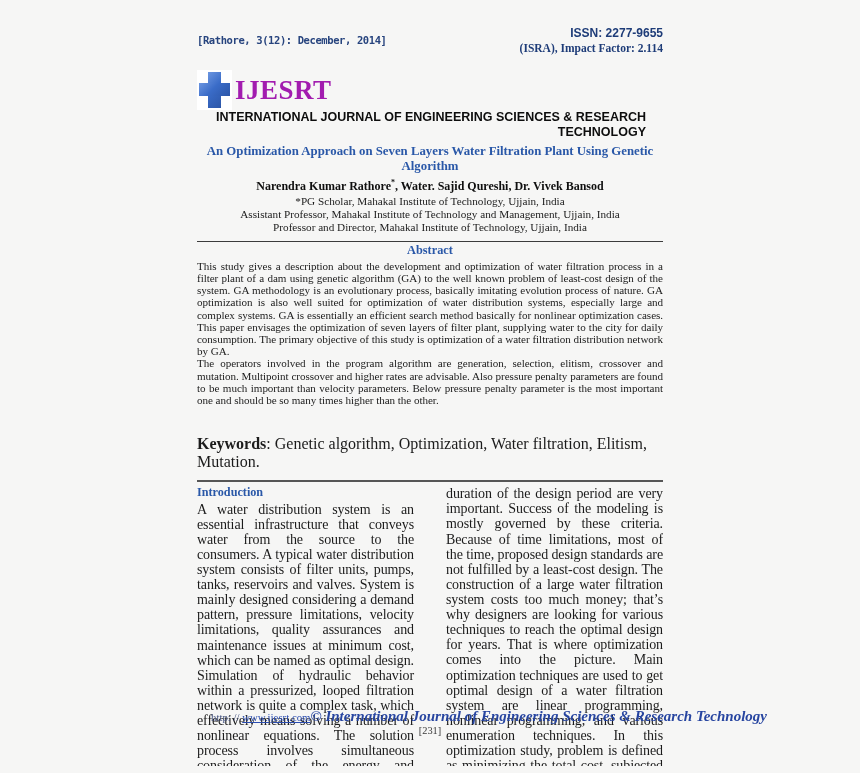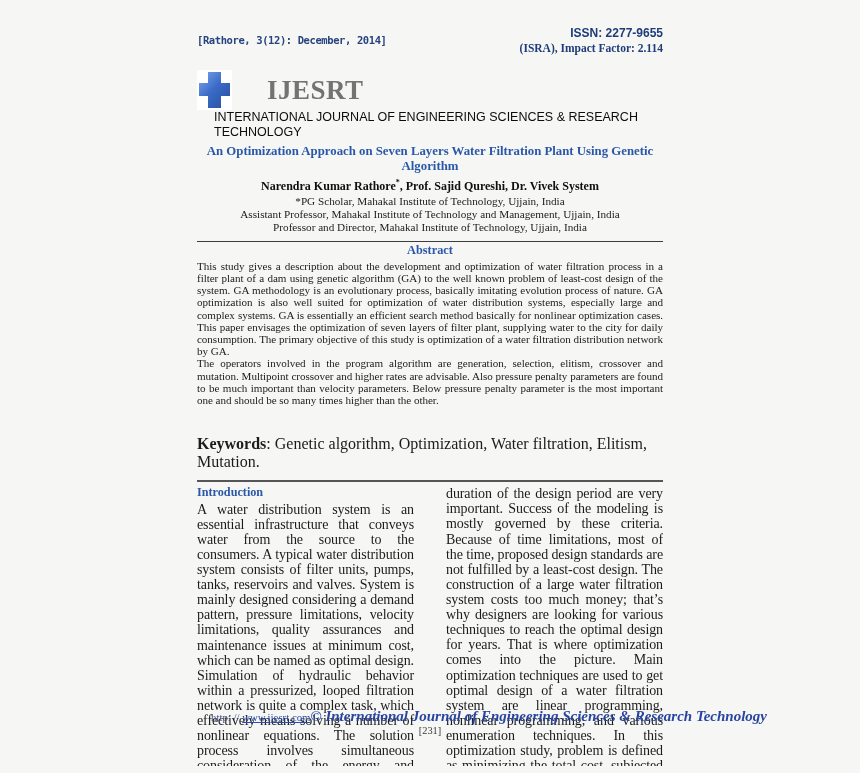--- a/index.html
+++ b/index.html
@@ -44,28 +44,27 @@
     position: absolute; left: 11px; top: 2px; width: 13px; height: 36px;
     background: linear-gradient(135deg, #6b95e0 0%, #3a6cc8 45%, #2c56a8 100%);
   }
   .logo-plus .ph {
     position: absolute; left: 2px; top: 13px; width: 31px; height: 13px;
     background: linear-gradient(135deg, #6b95e0 0%, #3a6cc8 45%, #2c56a8 100%);
   }
   .brand {
     font-weight: bold;
     font-size: 27px;
-    color: #737373;
+    color: #a21caf;
     letter-spacing: 0.5px;
-    margin-left: 32px;
   }
   .journal-name {
-    text-align: left;
+    text-align: right;
     font-family: "Liberation Sans", sans-serif;
-    font-weight: normal;
+    font-weight: bold;
     font-size: 12.5px;
     color: #0d0d0d;
     max-width: 432px;
     margin: 0 auto;
     line-height: 1.22;
   }
   
   .paper-title {
     text-align: center;
     font-weight: bold;
@@ -135,21 +134,21 @@
   <div class="logo-row">
     <span class="logo-plus">
         <span class="pv"></span>
         <span class="ph"></span>
       </span>
     <span class="brand">IJESRT</span>
   </div>
   <div class="journal-name">INTERNATIONAL JOURNAL OF ENGINEERING SCIENCES &amp; RESEARCH TECHNOLOGY</div>
 
   <div class="paper-title">An Optimization Approach on Seven Layers Water Filtration Plant Using Genetic Algorithm</div>
-  <div class="authors"><span>Narendra Kumar Rathore</span><sup>*</sup><span>, Prof. Sajid Qureshi, Dr. Vivek System</span></div>
+  <div class="authors"><span>Narendra Kumar Rathore</span><sup>*</sup><span>, Water. Sajid Qureshi, Dr. Vivek Bansod</span></div>
   <div class="affiliations">
     <div>*PG Scholar, Mahakal Institute of Technology, Ujjain, India</div>
     <div>Assistant Professor, Mahakal Institute of Technology and Management, Ujjain, India</div>
     <div>Professor and Director, Mahakal Institute of Technology, Ujjain, India</div>
   </div>
 
   <hr class="rule-thin">
   <div class="abstract">
     <div class="abstract-heading">Abstract</div>
     <p>This study gives a description about the development and optimization of water filtration process in a filter plant of a dam using genetic algorithm (GA) to the well known problem of least-cost design of the system. GA methodology is an evolutionary process, basically imitating evolution process of nature. GA optimization is also well suited for optimization of water distribution systems, especially large and complex systems. GA is essentially an efficient search method basically for nonlinear optimization cases. This paper envisages the optimization of seven layers of filter plant, supplying water to the city for daily consumption. The primary objective of this study is optimization of a water filtration distribution network by GA.</p>

